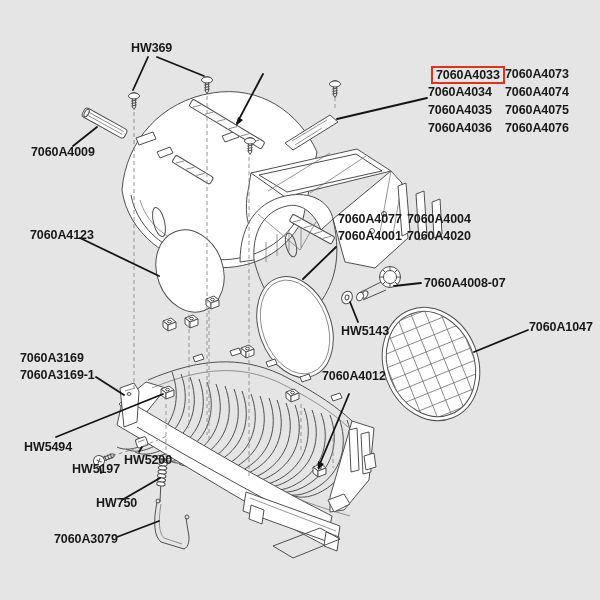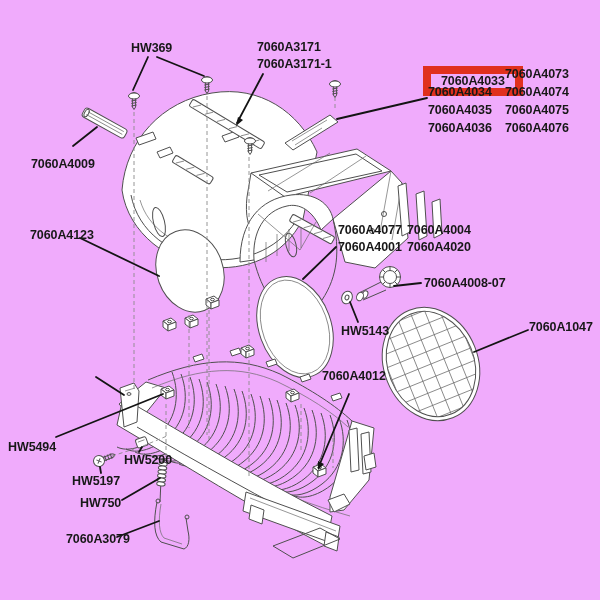--- a/index.html
+++ b/index.html
@@ -1,27 +1,27 @@
 <!DOCTYPE html>
 <html><head>
 <meta charset="utf-8">
 <style>
   html,body{margin:0;padding:0;background:#fff;}
-  #stage{position:relative;width:600px;height:600px;background:#f0abfc;overflow:hidden;
+  #stage{position:relative;width:600px;height:600px;background:#e5e5e5;overflow:hidden;
          font-family:"Liberation Sans",sans-serif;}
   #art{position:absolute;left:0;top:0;}
   .lbl{position:absolute;font-size:12.5px;font-weight:700;color:#181818;
        letter-spacing:-0.1px;white-space:nowrap;line-height:17px;}
   .tbl{position:absolute;display:grid;grid-template-columns:82px auto;
        grid-auto-rows:18px;align-items:start;}
   .tbl .c1{padding-left:5px;}
-  .tbl .boxed{display:inline-block;border:8px solid #a3a3a3;padding:0 10px;
-              margin-left:0;line-height:14px;margin-top:0px;}
+  .tbl .boxed{display:inline-block;border:2px solid #a3a3a3;padding:0 3px;
+              margin-left:8px;line-height:14px;margin-top:0px;}
   .grid2{position:absolute;display:grid;grid-template-columns:62px auto;
-         grid-column-gap:7px;grid-auto-rows:17px;margin-top:11px;}
+         grid-column-gap:7px;grid-auto-rows:17px;}
   svg{display:block;}
   .ln{stroke:#4f4f4f;stroke-width:1;fill:none;}
   .fw{stroke:#4f4f4f;stroke-width:1;fill:#ffffff;}
   .thin{stroke:#6a6a6a;stroke-width:0.7;fill:none;}
   .ld{stroke:#141414;stroke-width:1.8;fill:none;stroke-linecap:round;}
   .dl{stroke:#8a8a8a;stroke-width:0.9;fill:none;stroke-dasharray:4 3;}
   .arr{fill:#141414;stroke:none;}
 </style>
 </head>
 <body>
@@ -273,51 +273,51 @@
     <path class="ld" d="M 56 437 L 163 394"></path>
     <path class="ld" d="M 139 452 L 142 447"></path>
     <path class="ld" d="M 101 473 L 100 467"></path>
     <path class="ld" d="M 122 500 L 160 478"></path>
     <path class="ld" d="M 117 537 L 159 521"></path>
   </g>
 </svg>
 
 <div class="lbl" style="left:131px;top:40px">HW369</div>
 
-<div class="lbl" style="left:257px;top:39px">
-  <div>7060A3171</div>
-  <div>7060A3171-1</div>
-</div>
 
 <div class="lbl tbl" style="left:423px;top:66px">
   <div class="c1" style="padding-left:0"><span class="boxed" style="border-color: rgb(224, 48, 30);">7060A4033</span></div>
   <div>7060A4073</div>
   <div class="c1">7060A4034</div>
   <div>7060A4074</div>
   <div class="c1">7060A4035</div>
   <div>7060A4075</div>
   <div class="c1">7060A4036</div>
   <div>7060A4076</div>
 </div>
 
-<div class="lbl" style="left:31px;top:156px">7060A4009</div>
+<div class="lbl" style="left:31px;top:144px">7060A4009</div>
 <div class="lbl" style="left:30px;top:227px">7060A4123</div>
 
 <div class="lbl grid2" style="left:338px;top:211px">
   <div>7060A4077</div>
   <div>7060A4004</div>
   <div>7060A4001</div>
   <div>7060A4020</div>
 </div>
 
 <div class="lbl" style="left:424px;top:275px">7060A4008-07</div>
 <div class="lbl" style="left:341px;top:323px">HW5143</div>
 <div class="lbl" style="left:529px;top:319px">7060A1047</div>
 
+<div class="lbl" style="left:20px;top:350px">
+  <div>7060A3169</div>
+  <div>7060A3169-1</div>
+</div>
 
 <div class="lbl" style="left:322px;top:368px">7060A4012</div>
-<div class="lbl" style="left:8px;top:439px">HW5494</div>
+<div class="lbl" style="left:24px;top:439px">HW5494</div>
 <div class="lbl" style="left:124px;top:452px">HW5200</div>
-<div class="lbl" style="left:72px;top:473px">HW5197</div>
-<div class="lbl" style="left:80px;top:495px">HW750</div>
-<div class="lbl" style="left:66px;top:531px">7060A3079</div>
+<div class="lbl" style="left:72px;top:461px">HW5197</div>
+<div class="lbl" style="left:96px;top:495px">HW750</div>
+<div class="lbl" style="left:54px;top:531px">7060A3079</div>
 
 </div>
 
 </body></html>

